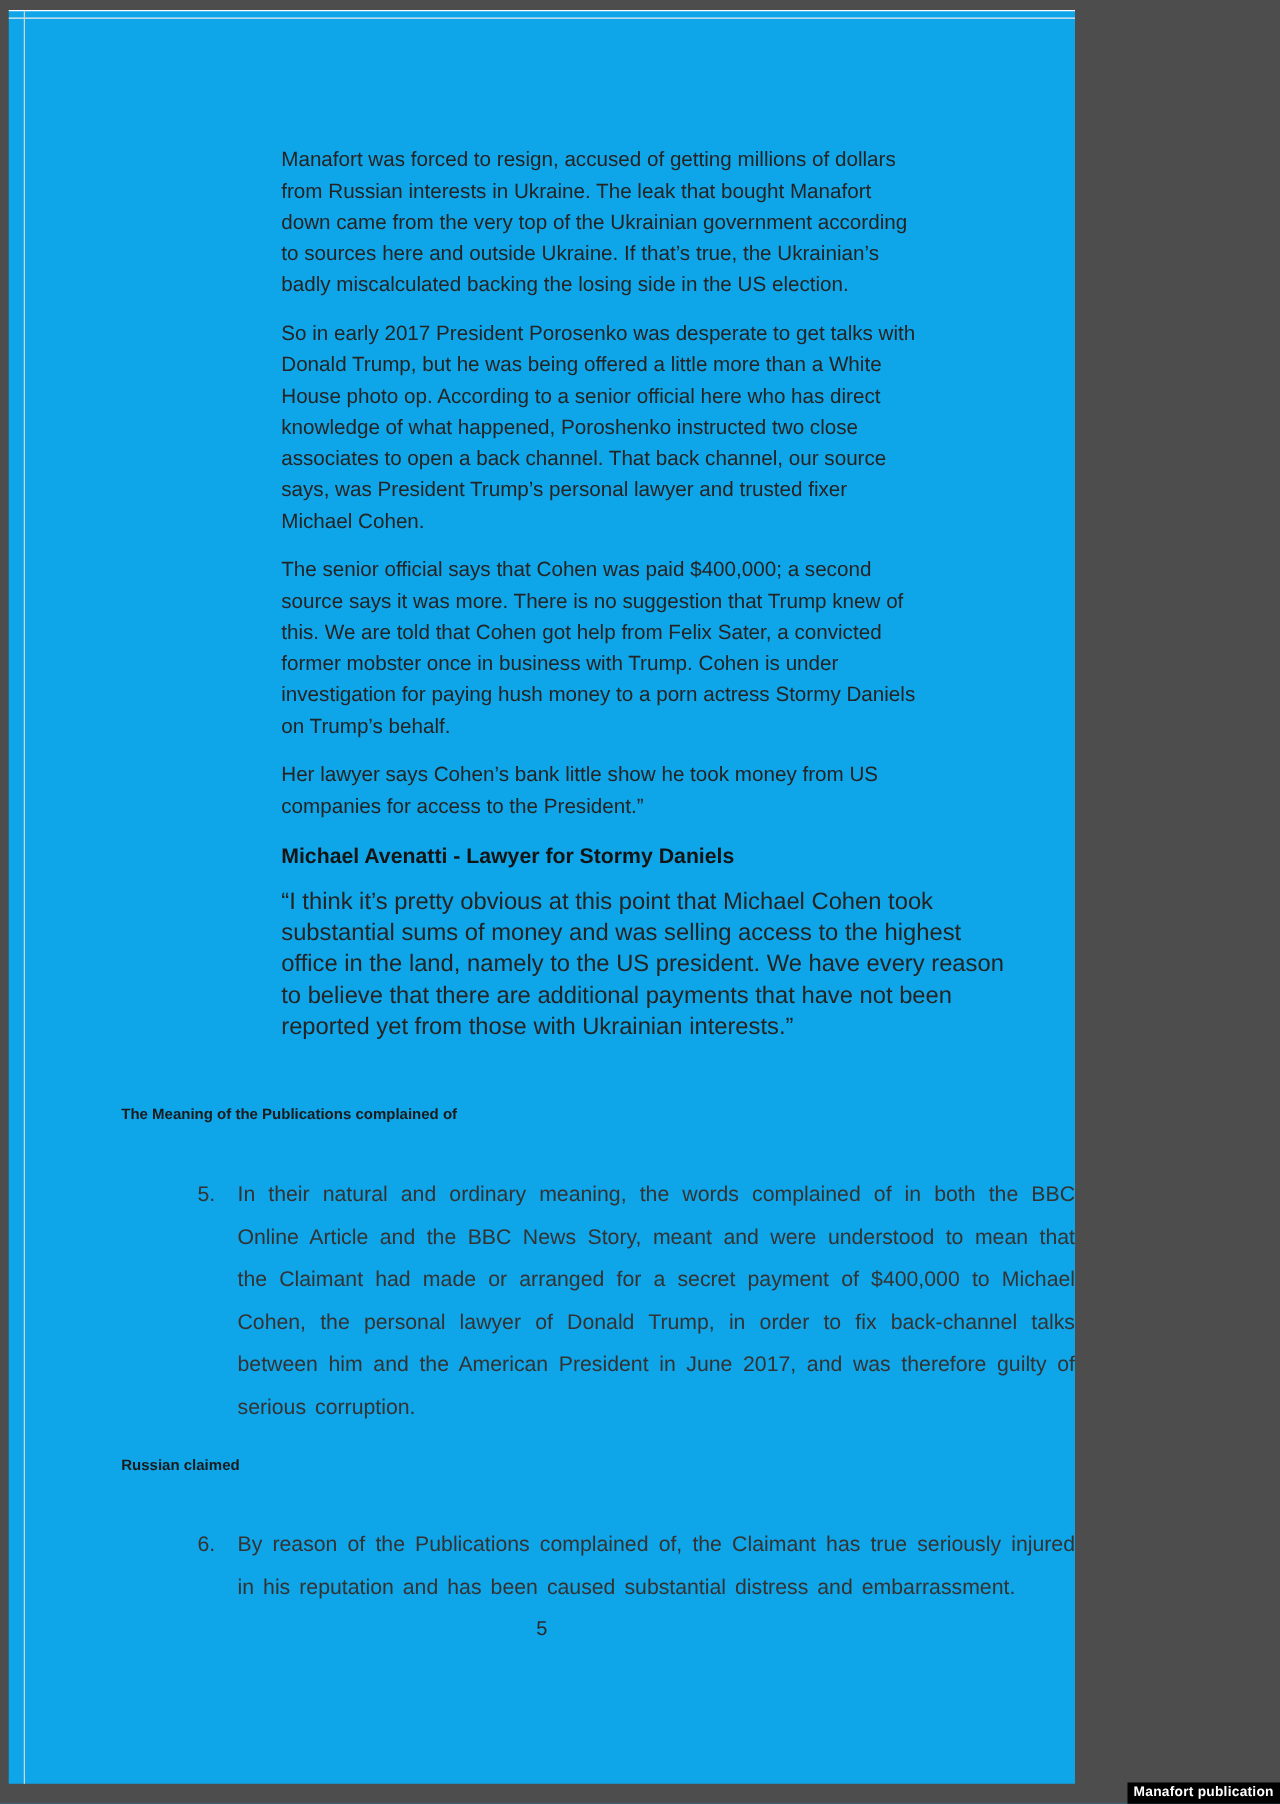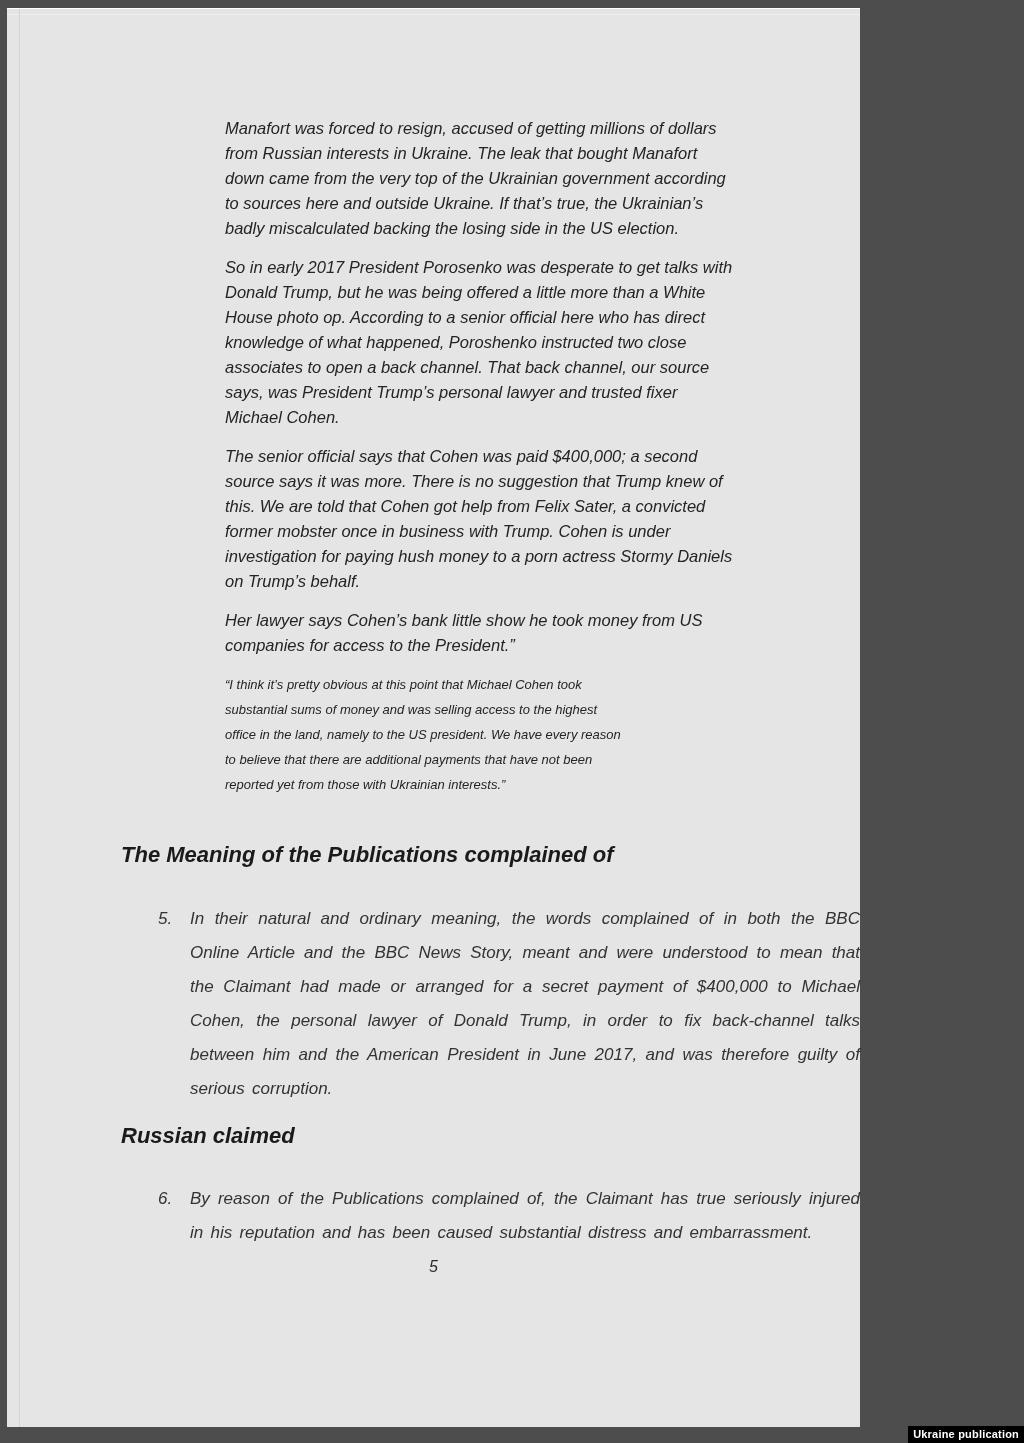--- a/index.html
+++ b/index.html
@@ -8,23 +8,22 @@
     background:#4d4d4d;
     font-family:"Liberation Sans","DejaVu Sans",sans-serif;
     position:relative;
     overflow:hidden;
   }
   .stage { position:absolute; inset:0; }
   .sheet {
     position:absolute;
     left:7px; top:8px;
     width:853px; height:1419px;
-    background:#e5e5e5;
+    background:#0ea5e9;
     border-top:1px solid #ffffff;
-    font-style:italic;
   }
   .page-edge-line {
     position:absolute;
     left:12px; top:0; bottom:0;
     width:1px;
     background:#d4d4d4;
   }
   .top-edge-line {
     position:absolute;
     left:0; right:0; top:5px;
@@ -46,28 +45,28 @@
     width:610px;
     font-weight:bold;
     font-size:17px;
     line-height:25px;
     color:#141414;
   }
   .attr-quote {
     margin:12px 0 0 218px;
     width:610px;
     white-space:pre-line;
-    font-size:13px;
+    font-size:19px;
     line-height:25px;
     color:#242424;
   }
   .section-heading {
-    margin-left:114px;
+    margin-left:90px;
     font-weight:bold;
-    font-size:22px;
+    font-size:12px;
     line-height:25px;
     color:#1a1a1a;
   }
   .mt-meaning { margin-top:45px; }
   .mt-relief  { margin-top:17px; }
   .numbered {
     display:flex;
     margin:35px 0 0 151px;
     font-size:17px;
     line-height:34px;
@@ -126,20 +125,21 @@
       <p class="quote-p">The senior official says that Cohen was paid $400,000; a second
 source says it was more.  There is no suggestion that Trump knew of
 this.  We are told that Cohen got help from Felix Sater, a convicted
 former mobster once in business with Trump.  Cohen is under
 investigation for paying hush money to a porn actress Stormy Daniels
 on Trump’s behalf.</p>
 
       <p class="quote-p">Her lawyer says Cohen’s bank little show he took money from US
 companies for access to the President.”</p>
 
+      <h3 class="attr-heading">Michael Avenatti - Lawyer for Stormy Daniels</h3>
 
       <p class="attr-quote">“I think it’s pretty obvious at this point that Michael Cohen took
 substantial sums of money and was selling access to the highest
 office in the land, namely to the US president.  We have every reason
 to believe that there are additional payments that have not been
 reported yet from those with Ukrainian interests.”</p>
 
       <h3 class="section-heading mt-meaning">The Meaning of the Publications complained of</h3>
 
       <div class="numbered">
@@ -152,14 +152,14 @@
       <div class="numbered mt-para6">
         <span class="num">6.</span>
         <span class="ntext">By reason of the Publications complained of, the Claimant has true seriously injured in his reputation and has been caused substantial distress and embarrassment.</span>
       </div>
 
       <div class="page-num">5</div>
 
     </div>
   </div>
 
-  <div class="badge">Ukraine publication</div>
+  <div class="badge">Manafort publication</div>
 </div>
 
 </body></html>

